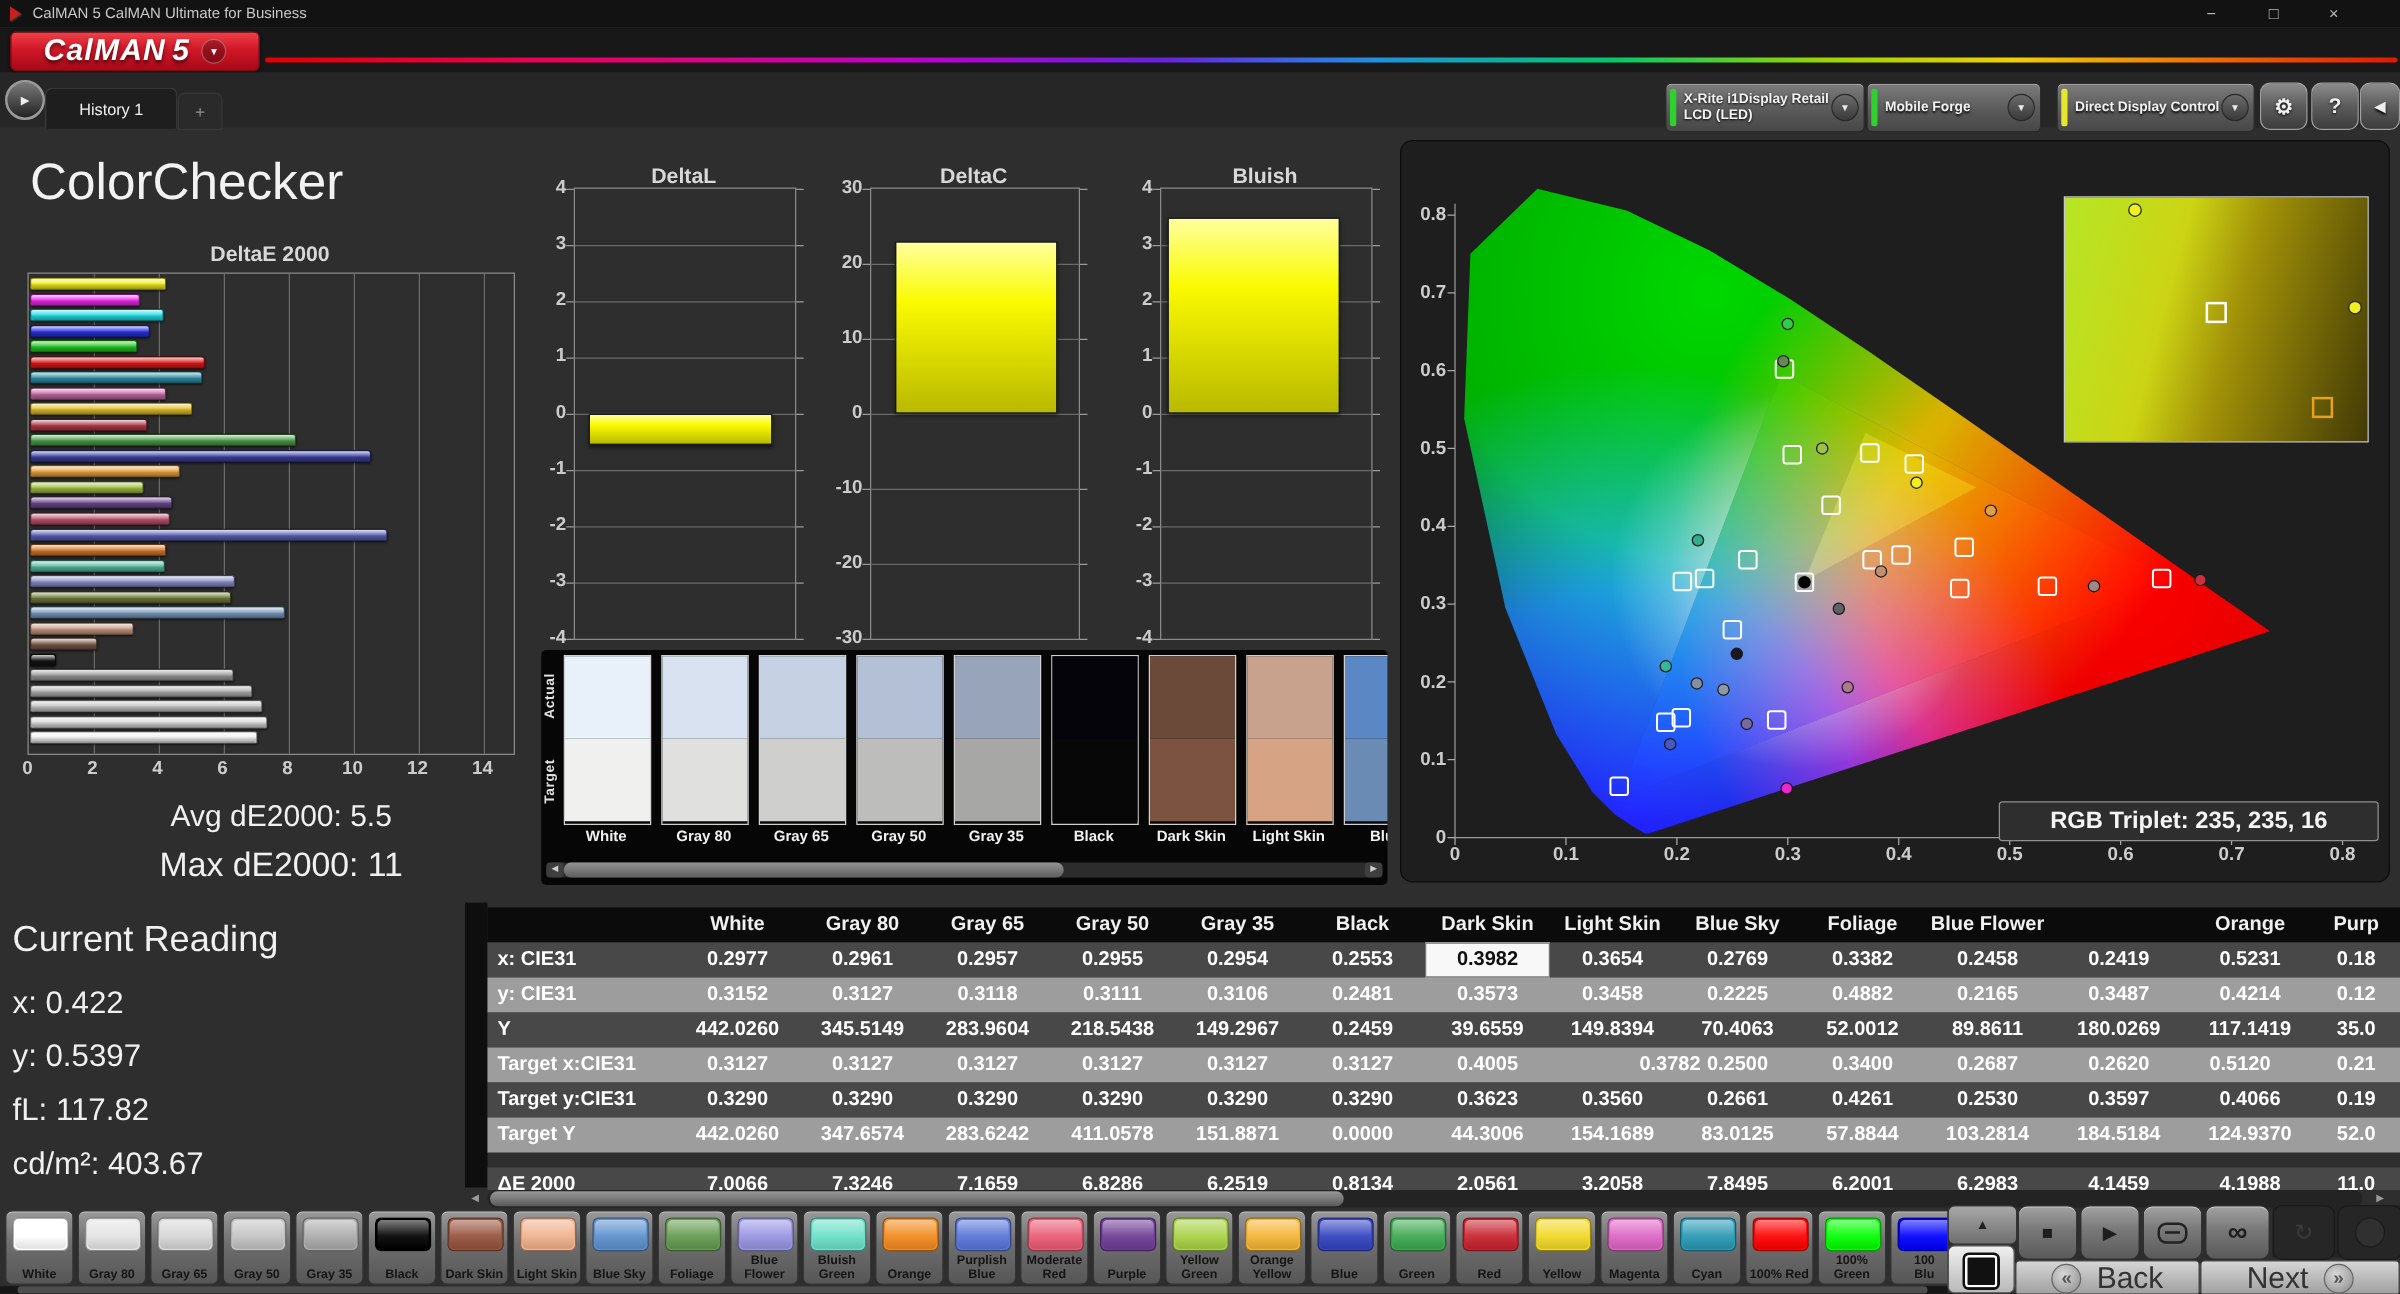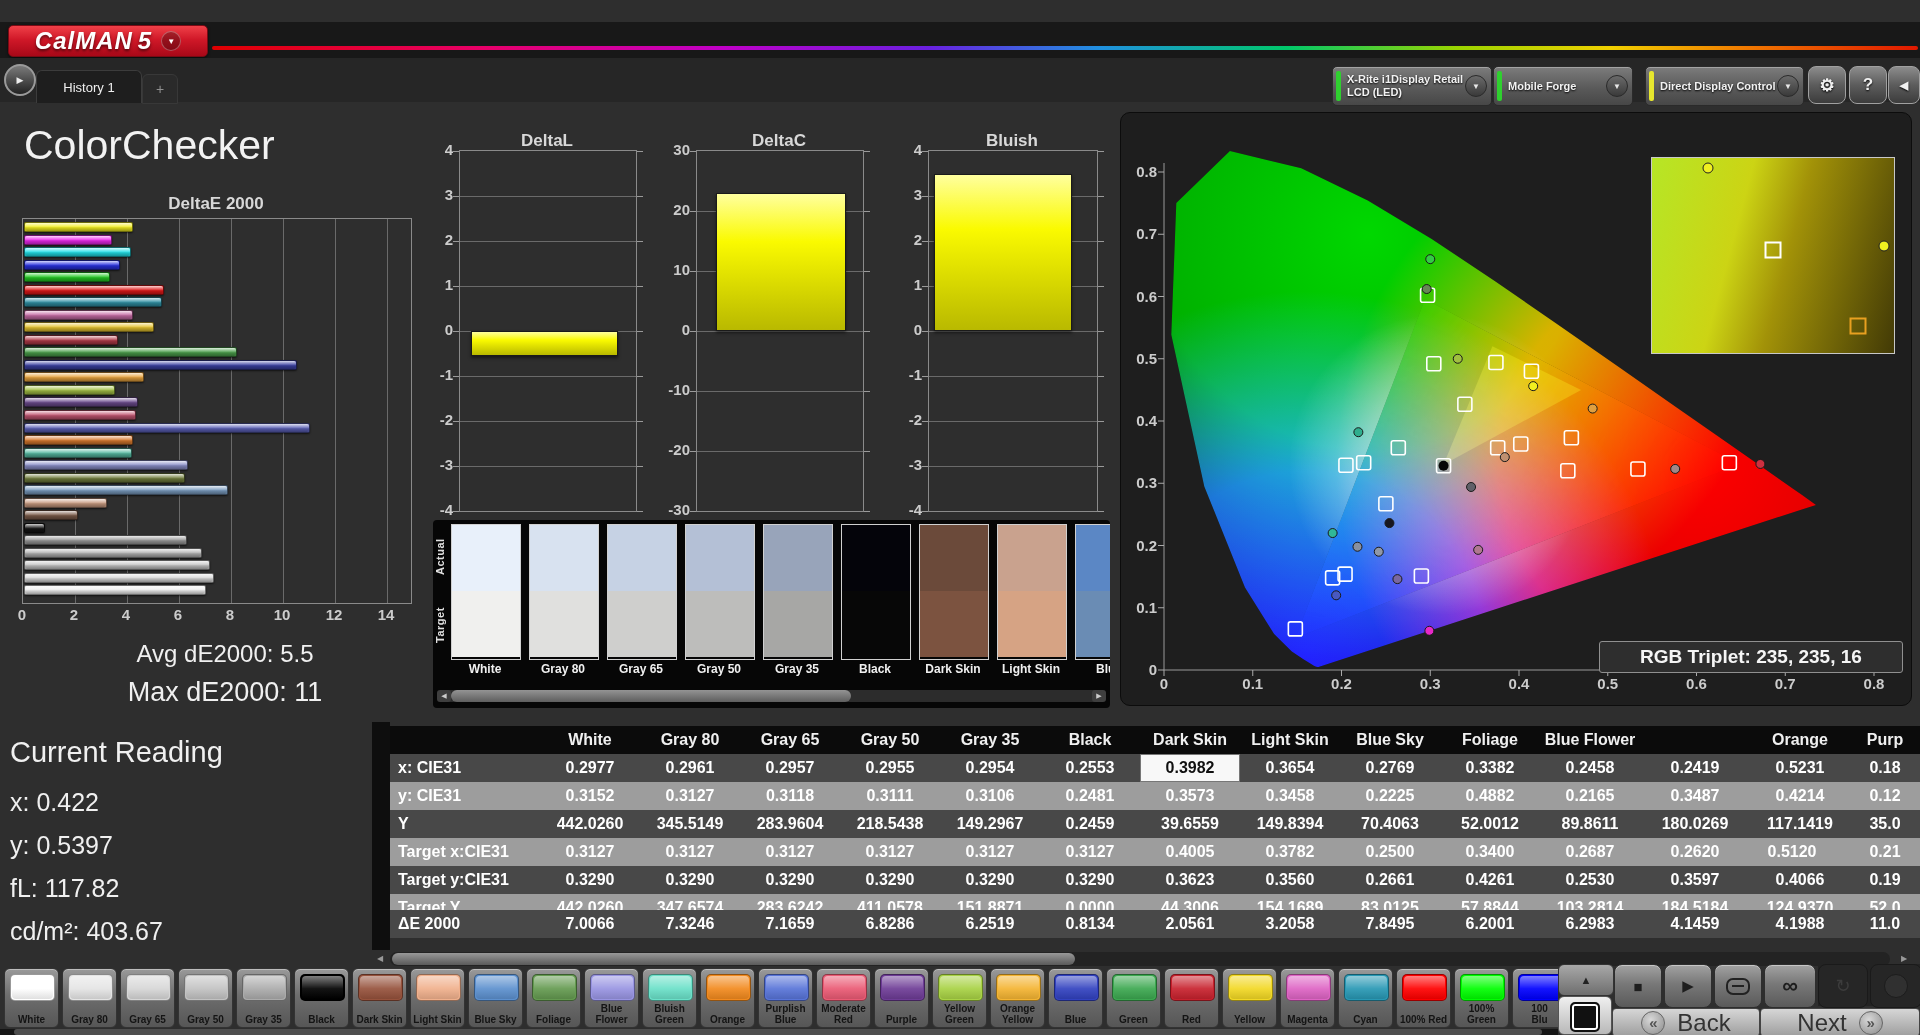--- a/index.html
+++ b/index.html
@@ -125,20 +125,27 @@
  background:linear-gradient(180deg,#d6d6d6,#9e9e9e);color:#333;font-size:24px;
  display:flex;align-items:center;justify-content:center;gap:12px;}
 #btn-back{left:1612px;width:146px;} #btn-next{left:1760px;width:158px;}
 .navchev{width:22px;height:22px;border-radius:50%;background:radial-gradient(circle at 40% 35%,#d8d8d8,#8a8a8a);border:1px solid #666;color:#555;font-size:15px;font-weight:bold;display:flex;align-items:center;justify-content:center;}
 </style>
 </head>
 <body>
 
 <div id="app">
 
+  <div id="titlebar" class="abs">
+    <span id="appicon" class="abs"></span>
+    <span id="wintitle" class="abs">CalMAN 5 CalMAN Ultimate for Business</span>
+    <span class="winbtn abs" style="left:1748px;">−</span>
+    <span class="winbtn abs" style="left:1798px;">□</span>
+    <span class="winbtn abs" style="left:1846px;">×</span>
+  </div>
 
   <div id="logorow" class="abs">
     <div id="logo" class="abs">
       <span class="logotext"><span>CalMAN</span><span class="lognum">5</span></span>
       <span class="logocaret">
           <span>▼</span>
         </span>
     </div>
     <div id="rainbow" class="abs"></div>
   </div>
@@ -610,21 +617,21 @@
       </div>
       <div class="trow light" style="top: 116px;">
         <div class="tcell tlabel">Target x:CIE31</div>
         <div class="tcell" style="left: 150px; width: 100px;">0.3127</div>
         <div class="tcell" style="left: 250px; width: 100px;">0.3127</div>
         <div class="tcell" style="left: 350px; width: 100px;">0.3127</div>
         <div class="tcell" style="left: 450px; width: 100px;">0.3127</div>
         <div class="tcell" style="left: 550px; width: 100px;">0.3127</div>
         <div class="tcell" style="left: 650px; width: 100px;">0.3127</div>
         <div class="tcell" style="left: 750px; width: 100px;">0.4005</div>
-        <div class="tcell" style="left: 850px; width: 100px;">0.3782</div>
+        <div class="tcell" style="left: 896px; width: 100px;">0.3782</div>
         <div class="tcell" style="left: 950px; width: 100px;">0.2500</div>
         <div class="tcell" style="left: 1050px; width: 100px;">0.3400</div>
         <div class="tcell" style="left: 1150px; width: 100px;">0.2687</div>
         <div class="tcell" style="left: 1250px; width: 110px;">0.2620</div>
         <div class="tcell" style="left: 1352px; width: 100px;">0.5120</div>
         <div class="tcell" style="left: 1460px; width: 70px;">0.21</div>
       </div>
       <div class="trow" style="top: 144px;">
         <div class="tcell tlabel">Target y:CIE31</div>
         <div class="tcell" style="left: 150px; width: 100px;">0.3290</div>
@@ -652,21 +659,21 @@
         <div class="tcell" style="left: 650px; width: 100px;">0.0000</div>
         <div class="tcell" style="left: 750px; width: 100px;">44.3006</div>
         <div class="tcell" style="left: 850px; width: 100px;">154.1689</div>
         <div class="tcell" style="left: 950px; width: 100px;">83.0125</div>
         <div class="tcell" style="left: 1050px; width: 100px;">57.8844</div>
         <div class="tcell" style="left: 1150px; width: 100px;">103.2814</div>
         <div class="tcell" style="left: 1250px; width: 110px;">184.5184</div>
         <div class="tcell" style="left: 1360px; width: 100px;">124.9370</div>
         <div class="tcell" style="left: 1460px; width: 70px;">52.0</div>
       </div>
-      <div class="trow" style="top: 188px;">
+      <div class="trow" style="top: 212px;">
         <div class="tcell tlabel">ΔE 2000</div>
         <div class="tcell" style="left: 150px; width: 100px;">7.0066</div>
         <div class="tcell" style="left: 250px; width: 100px;">7.3246</div>
         <div class="tcell" style="left: 350px; width: 100px;">7.1659</div>
         <div class="tcell" style="left: 450px; width: 100px;">6.8286</div>
         <div class="tcell" style="left: 550px; width: 100px;">6.2519</div>
         <div class="tcell" style="left: 650px; width: 100px;">0.8134</div>
         <div class="tcell" style="left: 750px; width: 100px;">2.0561</div>
         <div class="tcell" style="left: 850px; width: 100px;">3.2058</div>
         <div class="tcell" style="left: 950px; width: 100px;">7.8495</div>

